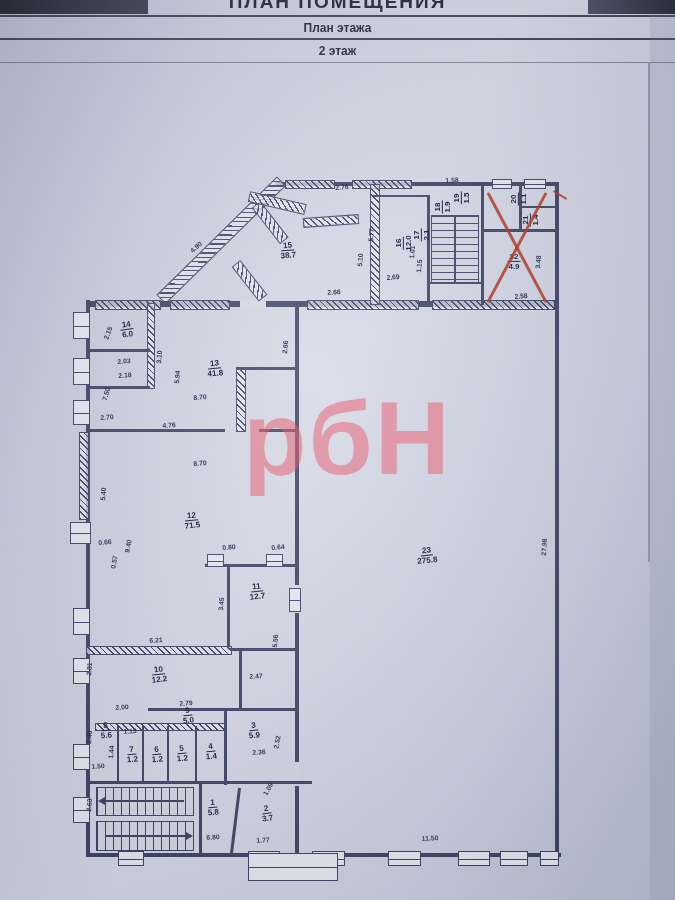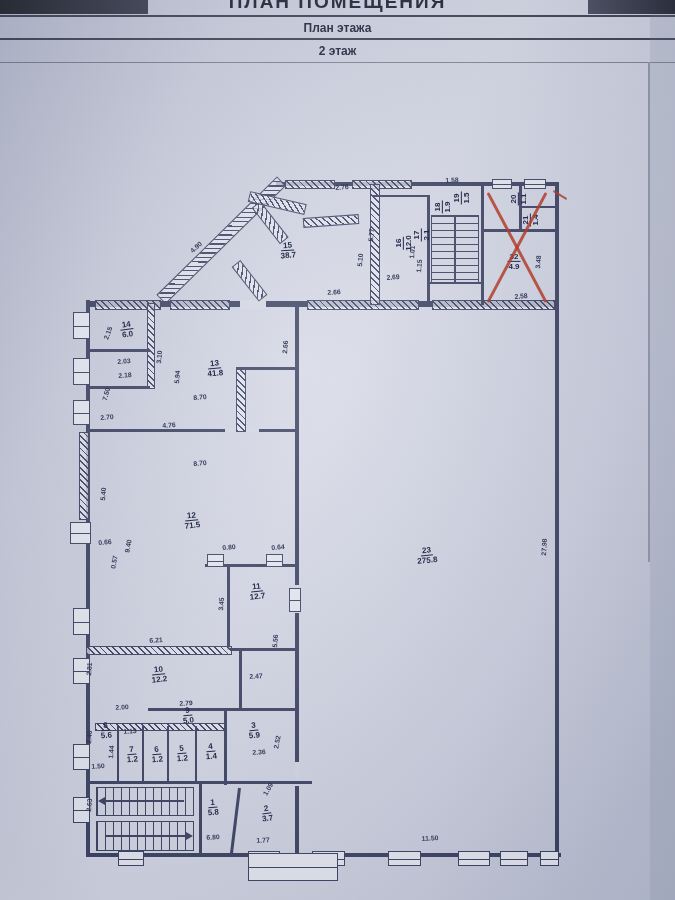--- a/index.html
+++ b/index.html
@@ -296,14 +296,15 @@
       <span class="dim" style="left: 98px; top: 766px; transform: translate(-50%, -50%) rotate(-3deg);">1.50</span>
       <span class="dim" style="left: 259px; top: 752px; transform: translate(-50%, -50%) rotate(-3deg);">2.36</span>
       <span class="dim" style="left: 277px; top: 742px; transform: translate(-50%, -50%) rotate(-80deg);">2.52</span>
       <span class="dim" style="left: 268px; top: 789px; transform: translate(-50%, -50%) rotate(-60deg);">1.09</span>
       <span class="dim" style="left: 89px; top: 805px; transform: translate(-50%, -50%) rotate(-85deg);">2.63</span>
       <span class="dim" style="left: 213px; top: 837px; transform: translate(-50%, -50%) rotate(-3deg);">6.80</span>
       <span class="dim" style="left: 263px; top: 840px; transform: translate(-50%, -50%) rotate(-3deg);">1.77</span>
       <span class="dim" style="left: 430px; top: 838px; transform: translate(-50%, -50%) rotate(-3deg);">11.50</span>
     </div>
 
+  <div id="watermark">рбН</div>
 
 </div>
 
 </body></html>

